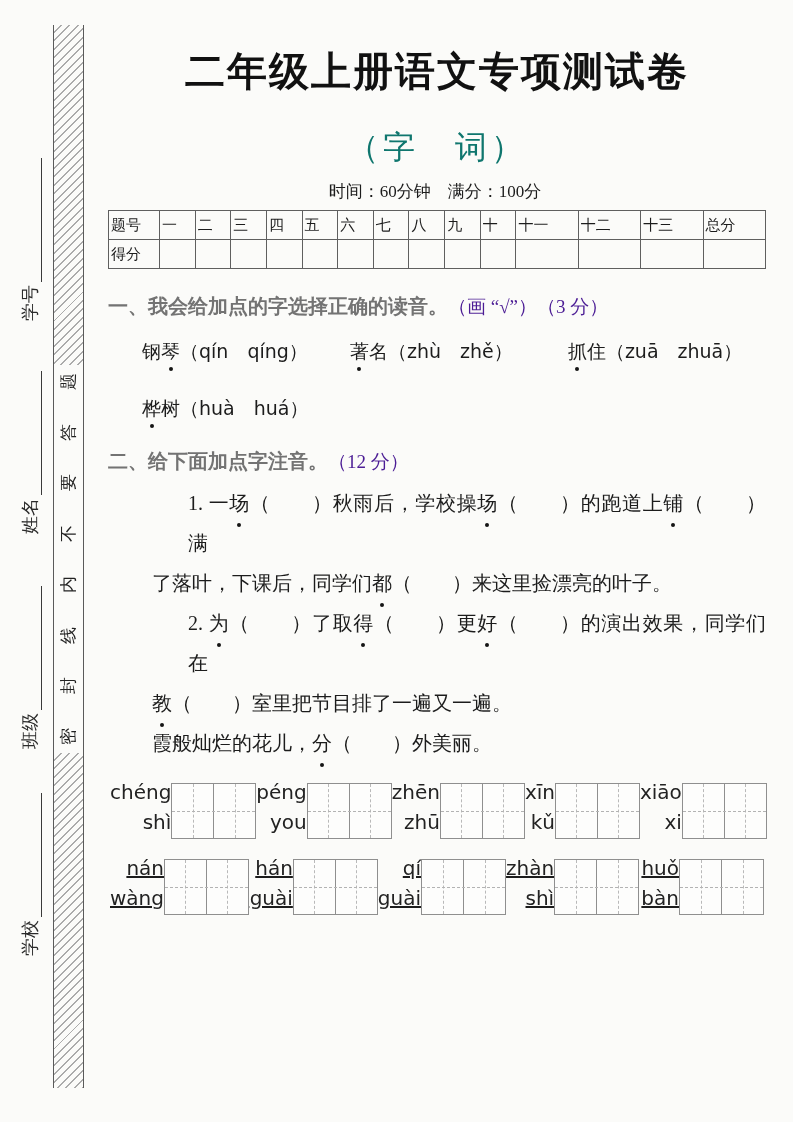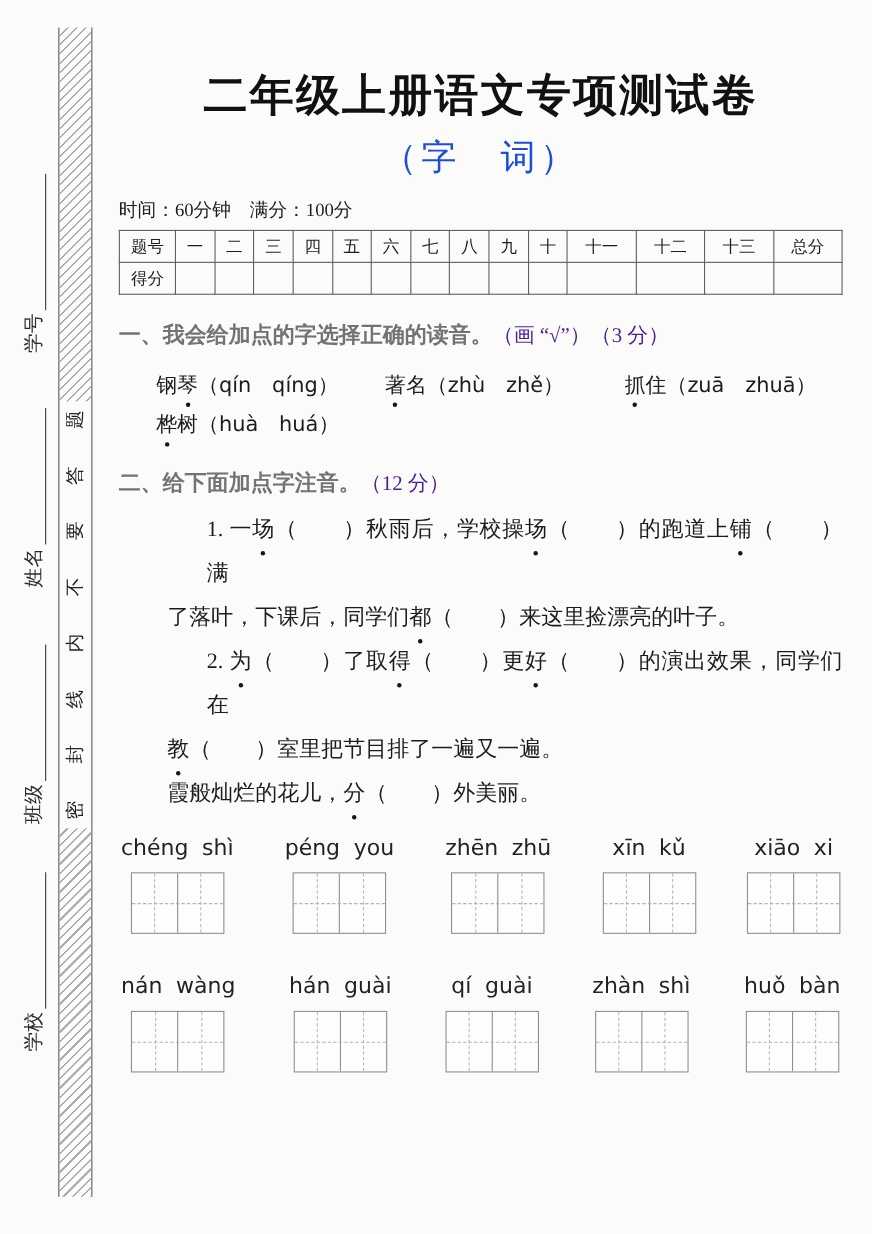--- a/index.html
+++ b/index.html
@@ -23,60 +23,60 @@
   }
   .hatch{background:repeating-linear-gradient(135deg,transparent 0px,transparent 4.6px,#ababab 4.6px,#ababab 6px);}
   .hatch-top{height:340px;}
   .hatch-bottom{flex:1;}
   .seal-text{
     height:372px;display:flex;flex-direction:column;justify-content:space-between;
     align-items:center;padding:8px 0;font-size:17px;color:#222;
   }
   .seal-text span{display:block;transform:rotate(-90deg);line-height:1;}
   
-  .main{position:absolute;left:108px;top:16px;width:658px;}
+  .main{position:absolute;left:108px;top:0;width:658px;}
   .title{
     margin:42px 0 0 0;font-size:40px;line-height:58px;font-weight:700;
     text-align:center;letter-spacing:2px;
     font-family:"Liberation Sans","DejaVu Sans",sans-serif;color:#111;
   }
-  .subtitle{margin-top:7px;font-size:32px;line-height:46px;text-align:center;
-    letter-spacing:4px;font-family:Liberation Mono, monospace;color:#1d4ed8;}
-  .info{margin-top:10px;font-size:17px;line-height:24px;text-align:left;padding-right:4px;}
+  .subtitle{margin-top:24px;font-size:32px;line-height:46px;text-align:center;
+    letter-spacing:4px;font-family:Liberation Serif, serif;color:#0f766e;}
+  .info{margin-top:10px;font-size:17px;line-height:24px;text-align:center;padding-right:4px;}
   
   .score-table{margin-top:6px;width:100%;border-collapse:collapse;font-size:15px;}
-  .score-table td{border:1.2px solid #5f5f5f;height:28px;text-align:center;padding:0 2px;}
+  .score-table td{border:1.2px solid #5f5f5f;height:28px;padding:0 2px;}
   .score-table td.lbl{width:46px;}
   
   .sec-heading{margin-top:22px;font-size:20px;line-height:30px;}
   .h-main{font-weight:700;font-family:"Liberation Sans","DejaVu Sans",sans-serif;color:#737373;}
   .h-suffix{font-weight:400;font-size:19px;color:#4c1d95;}
   
   .words-grid{
     margin-top:14px;padding-left:34px;display:grid;
-    grid-template-columns:1.05fr 1.1fr 1fr;row-gap:5px;
+    grid-template-columns:1.05fr 1.1fr 1fr;row-gap:26px;
     font-size:19px;line-height:30px;
   }
   .word-item{white-space:nowrap;}
   .pinyin{font-family:"DejaVu Sans","Liberation Sans",sans-serif;word-spacing:0.35em;}
   
   .dot-char{position:relative;display:inline-block;}
   .dot-char::after{
     content:"";position:absolute;left:50%;bottom:-4px;transform:translateX(-50%);
     width:4px;height:4px;border-radius:50%;background:#151515;
   }
   
   .q-items{margin-top:6px;font-size:20px;margin-left:44px;}
   .q-line{line-height:40px;text-align:justify;}
   .q-line.first{padding-left:36px;}
   
   .py-row{display:flex;justify-content:space-between;padding:0 2px;}
   .py-row.r1{margin-top:14px;}
-  .py-row.r2{margin-top:32px;}
-  .py-col{display:flex;flex-direction:column;align-items:center;}
+  .py-row.r2{margin-top:8px;text-decoration:underline;}
+  .py-col{display:flex;align-items:center;text-align:right;}
   .py-word{font-size:20px;line-height:30px;margin-bottom:8px;
     font-family:"DejaVu Sans","Liberation Sans",sans-serif;word-spacing:0.3em;color:#222;}
   .gridbox{display:flex;border:1.6px solid #8f8f8f;position:relative;background:#fdfdfc;}
   .gridbox::after{content:"";position:absolute;left:0;right:0;top:50%;border-top:1.2px dashed #b3b3b3;}
   .gcell{width:41px;height:54px;position:relative;}
   .gcell + .gcell{border-left:1.2px solid #8f8f8f;}
   .gcell::before{content:"";position:absolute;top:0;bottom:0;left:50%;border-left:1.2px dashed #b9b9b9;}
 </style>
 </head>
 <body>

